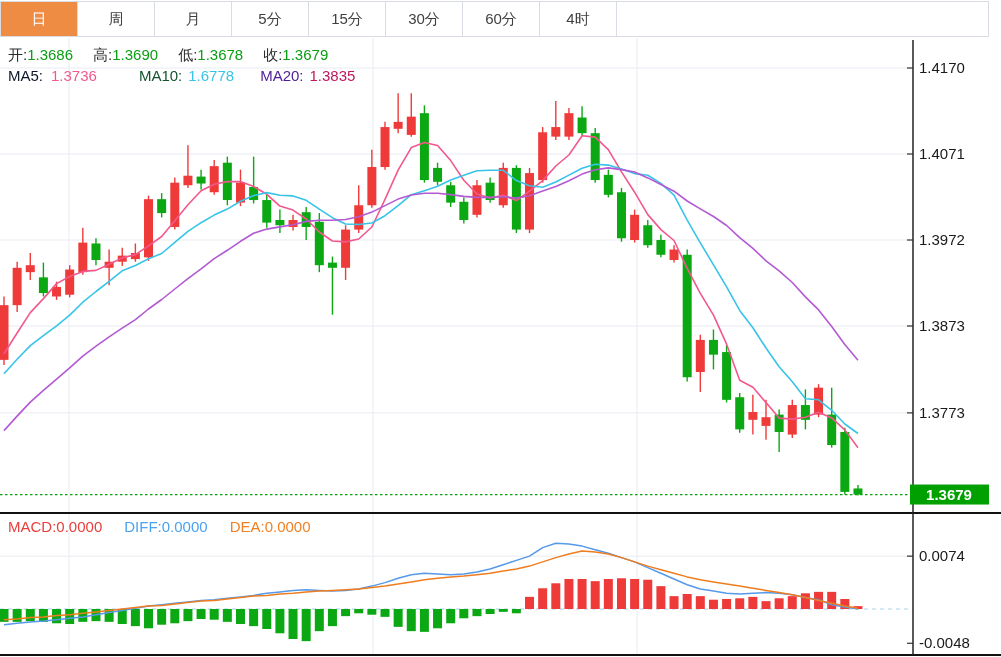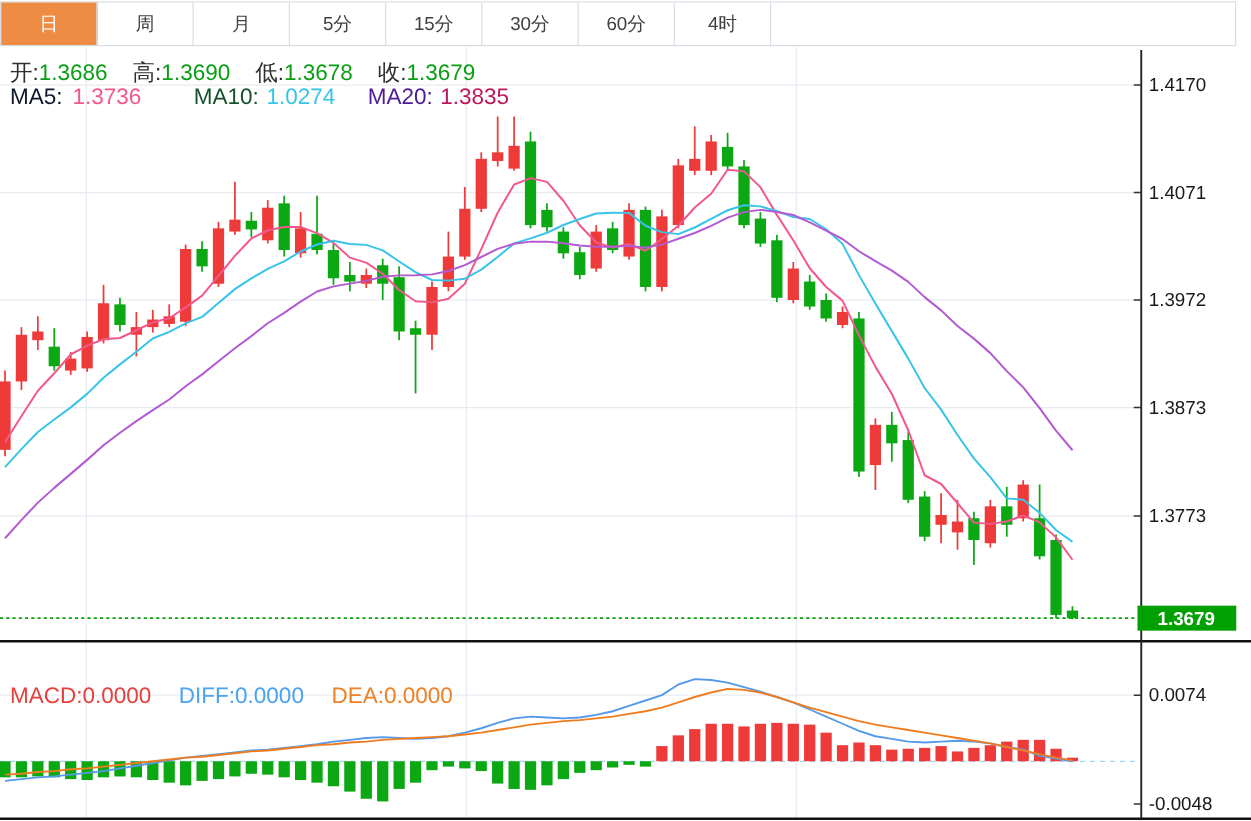--- a/index.html
+++ b/index.html
@@ -11,21 +11,21 @@
   .tabs{
     position:absolute;top:1px;left:0;width:987px;height:34px;display:flex;
     border:1px solid #d9dde3;background:#fff;z-index:5;box-sizing:content-box;
   }
   .tab{
     width:77px;box-sizing:border-box;border-right:1px solid #d9dde3;
     display:flex;align-items:center;justify-content:center;
     font-size:15px;color:#404040;cursor:pointer;user-select:none;
   }
   .tab.active{background:#ee8c44;color:#fff;}
-  .overlay{position:absolute;left:8px;z-index:4;font-size:18px;white-space:nowrap;}
+  .overlay{position:absolute;left:8px;z-index:4;font-size:15px;white-space:nowrap;}
   .lbl{color:#2e2e2e;}
   .gval{color:#0a9e14;margin-right:20px;}
   .ma5{color:#0f172a;margin-right:8px;}
   .ma5v{color:#f2588e;margin-right:42px;}
   .ma10{color:#14532d;margin-right:6px;}
   .ma10v{color:#38c4e8;margin-right:26px;}
   .ma20{color:#4c1d95;margin-right:6px;}
   .ma20v{color:#be185d;}
   .macdl{color:#e8403c;}
   .macdv{color:#e8403c;margin-right:22px;}
@@ -296,18 +296,18 @@
     <div class="tab">30分</div>
     <div class="tab">60分</div>
     <div class="tab">4时</div>
   </div>
 
 <div class="overlay" style="top:46px">
   <span class="lbl">开:</span><span class="gval">1.3686</span><span class="lbl">高:</span><span class="gval">1.3690</span><span class="lbl">低:</span><span class="gval">1.3678</span><span class="lbl">收:</span><span class="gval">1.3679</span>
 </div>
 
 <div class="overlay" style="top:67px">
-  <span class="ma5">MA5:</span><span class="ma5v">1.3736</span><span class="ma10">MA10:</span><span class="ma10v">1.0274</span><span class="ma20">MA20:</span><span class="ma20v">1.3835</span>
+  <span class="ma5">MA5:</span><span class="ma5v">1.3736</span><span class="ma10">MA10:</span><span class="ma10v">1.6778</span><span class="ma20">MA20:</span><span class="ma20v">1.3835</span>
 </div>
 
-<div class="overlay" style="top:546px">
+<div class="overlay" style="top:518px">
   <span class="macdl">MACD:</span><span class="macdv">0.0000</span><span class="diffl">DIFF:</span><span class="diffv">0.0000</span><span class="deal">DEA:</span><span class="deav">0.0000</span>
 </div>
 
 </body></html>

